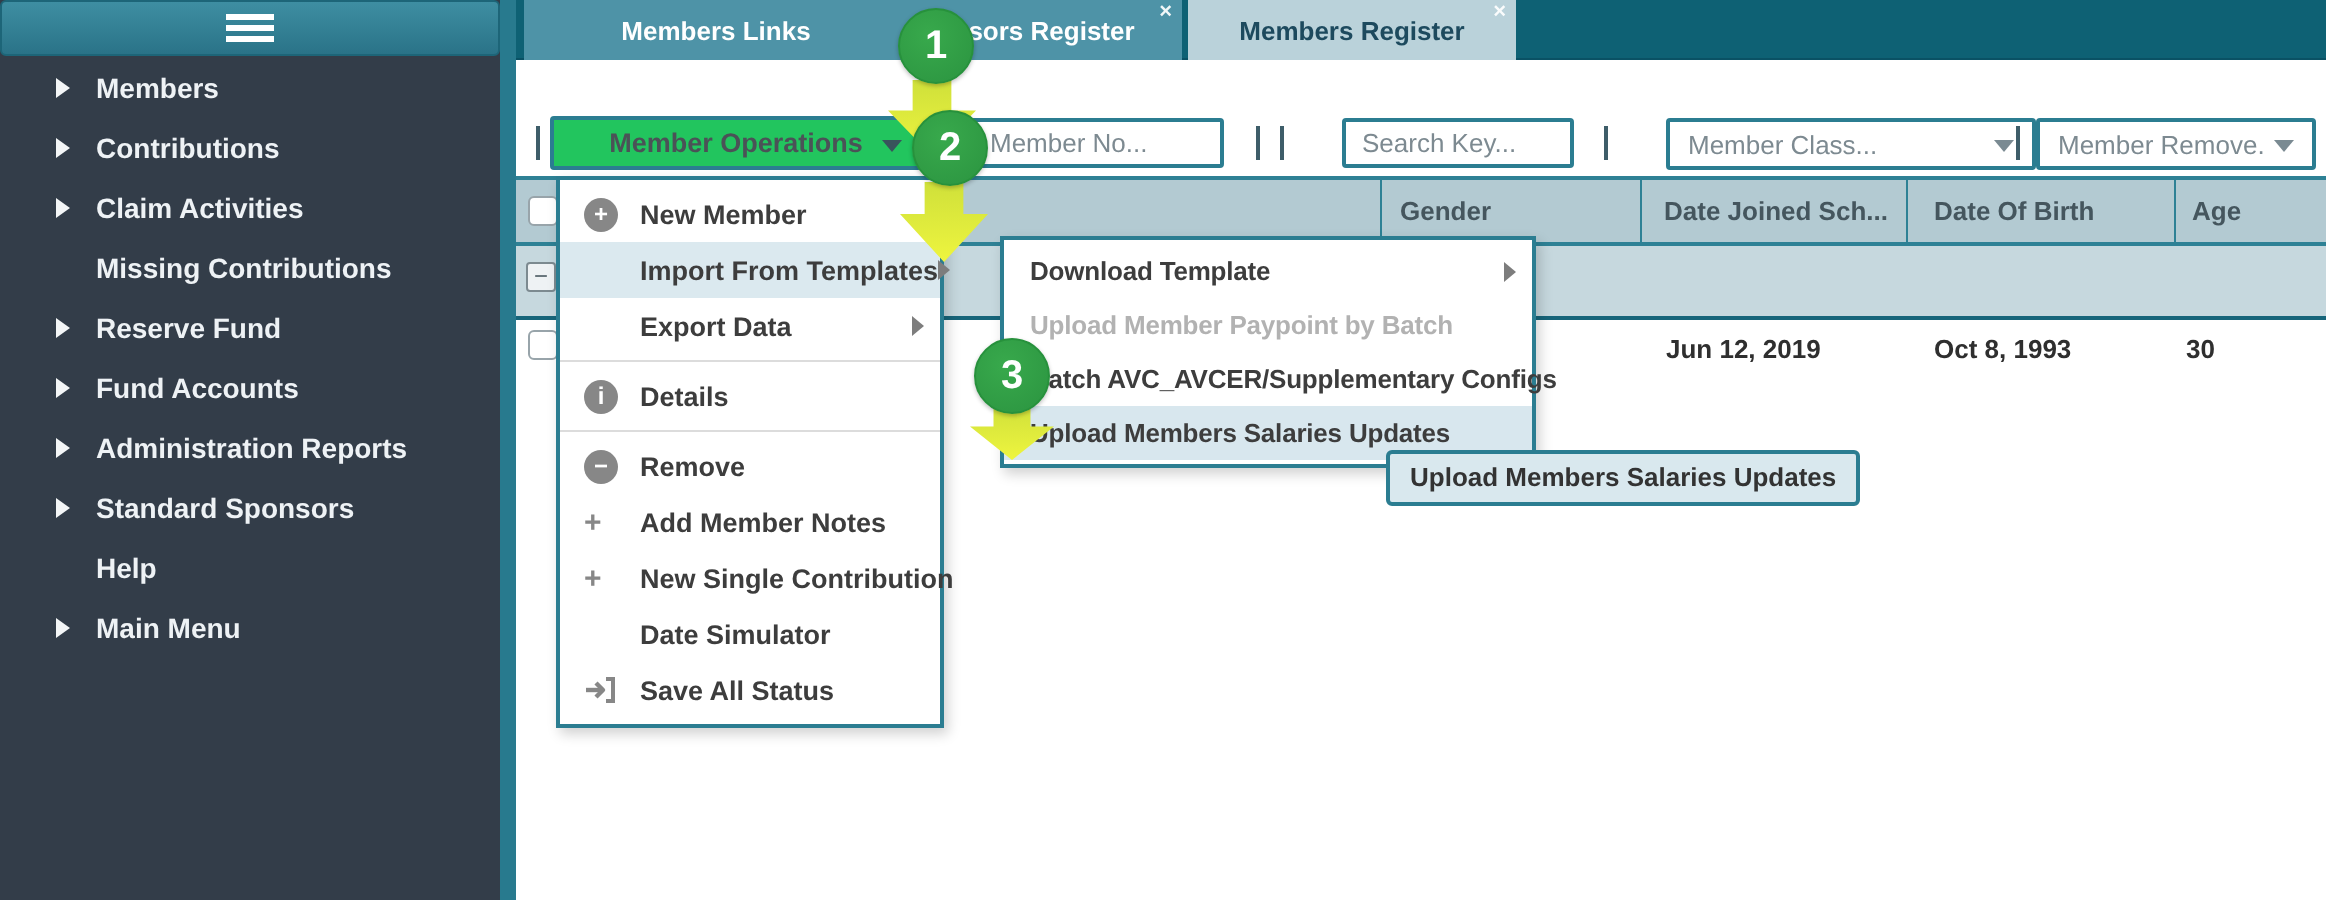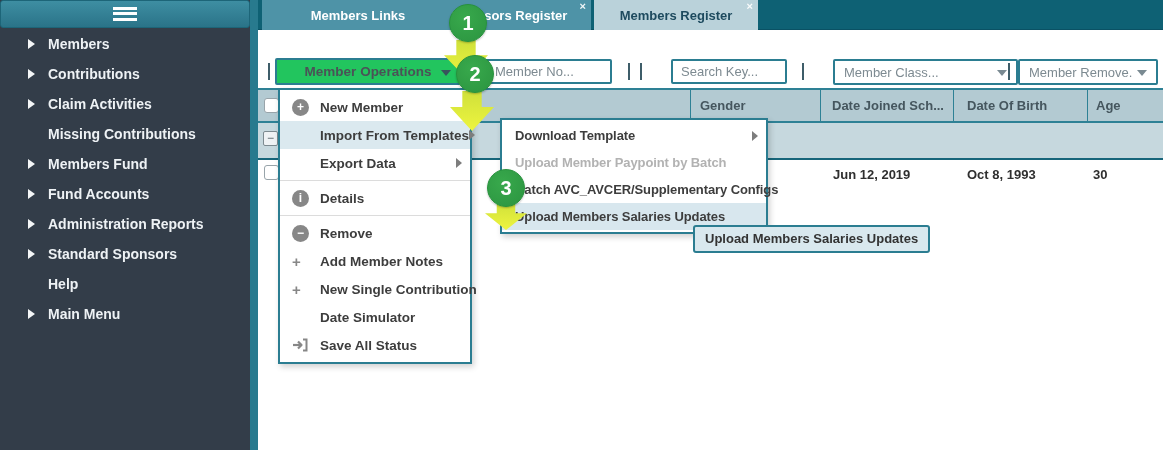--- a/index.html
+++ b/index.html
@@ -120,21 +120,21 @@
         </div>
       <div class="nav-item">
           <span class="tri"></span>
           <span>Claim Activities</span>
         </div>
       <div class="nav-item">
           <span>Missing Contributions</span>
         </div>
       <div class="nav-item">
           <span class="tri"></span>
-          <span>Members Fund</span>
+          <span>Reserve Fund</span>
         </div>
       <div class="nav-item">
           <span class="tri"></span>
           <span>Fund Accounts</span>
         </div>
       <div class="nav-item">
           <span class="tri"></span>
           <span>Administration Reports</span>
         </div>
       <div class="nav-item">

